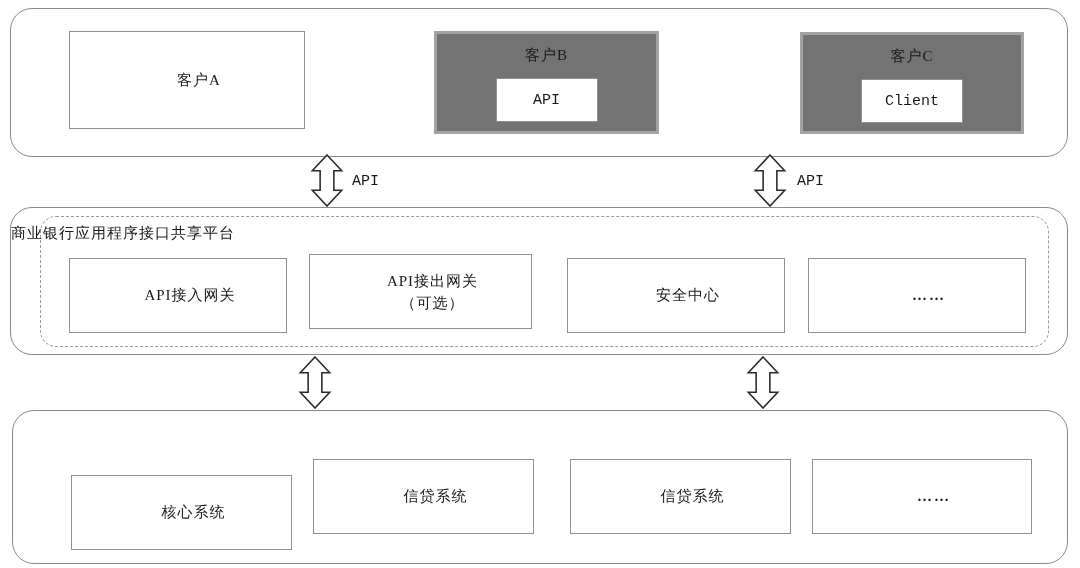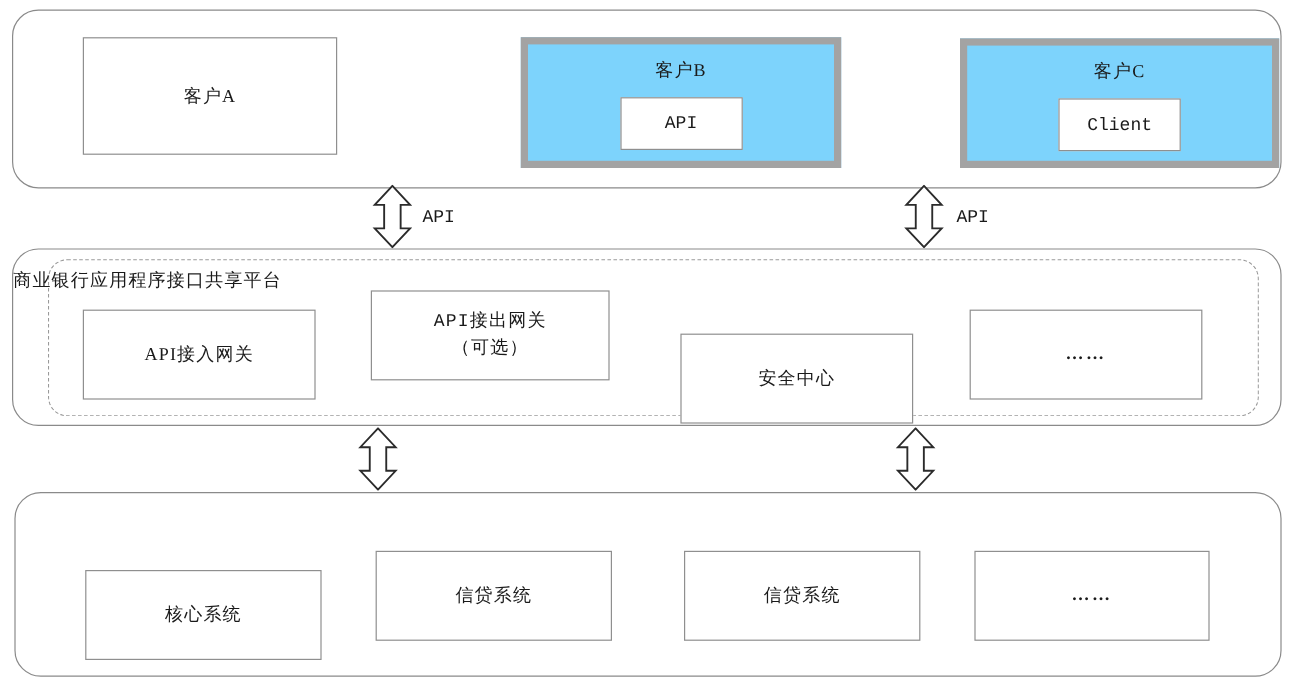--- a/index.html
+++ b/index.html
@@ -30,30 +30,30 @@
   .node {
     position: absolute;
     background: #ffffff;
     border: 1px solid #8f8f8f;
     display: flex;
     align-items: center;
     justify-content: center;
     text-align: center;
     font-size: 15px;
     letter-spacing: 1px;
+    padding-left: 24px;
   }
   .node.column {
     flex-direction: column;
     line-height: 22px;
   }
   .client-parent {
     position: absolute;
-    background: #7dd3fc;
-    border: 6px solid #a3a3a3;
-    padding-left: 36px;
+    background: #737373;
+    border: 3px solid #a3a3a3;
   }
   .client-parent .client-title {
     position: absolute;
     top: 12px;
     left: 0;
     width: 100%;
     text-align: center;
     font-size: 15px;
     letter-spacing: 1px;
   }
@@ -143,26 +143,26 @@
   </div>
 
   <div class="layer" style="left:10px; top:207px; width:1056px; height:146px;">
     <div class="dashed-frame" style="left:29px; top:8px; width:1007px; height:129px;"></div>
     <div class="platform-title">商业银行应用程序接口共享平台</div>
 
     <div class="node" style="left:58px; top:50px; width:192px; height:73px;">
       <span>API接入网关</span>
     </div>
 
-    <div class="node column" style="left:298px; top:34px; width:197px; height:73px;font-family:Liberation Mono, monospace;">
+    <div class="node column" style="left:298px; top:46px; width:197px; height:73px;">
       <span>API接出网关</span>
       <span>（可选）</span>
     </div>
 
-    <div class="node" style="left:556px; top:50px; width:192px; height:73px;margin-top:20px;">
+    <div class="node" style="left:556px; top:50px; width:192px; height:73px;">
       <span>安全中心</span>
     </div>
 
     <div class="node" style="left:797px; top:50px; width:192px; height:73px;">
       <span class="mono-dots">……</span>
     </div>
   </div>
 
   <div class="arrow" style="left:298px; top:356px;">
     <svg viewBox="0 0 34 54" xmlns="http://www.w3.org/2000/svg">

